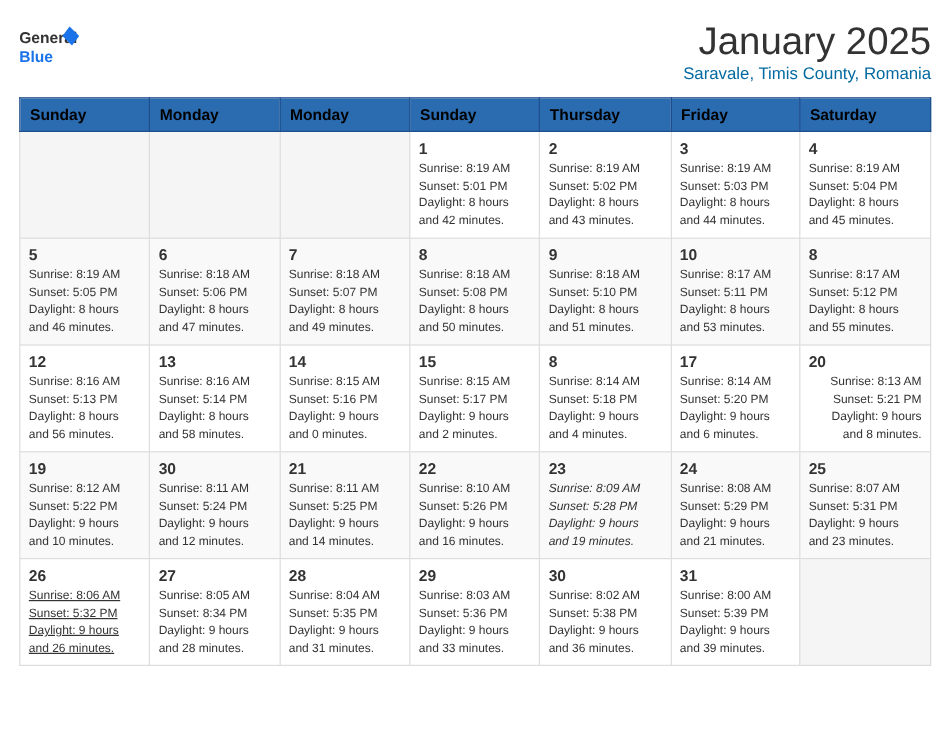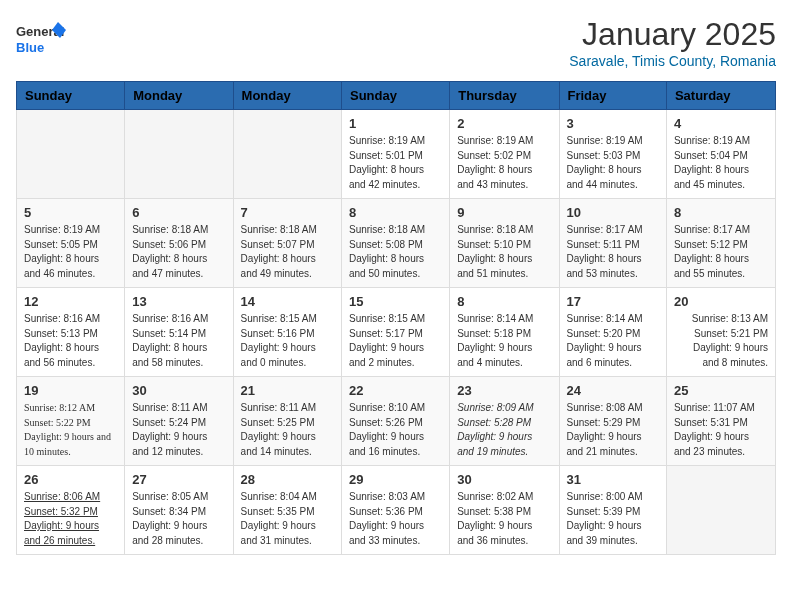--- a/index.html
+++ b/index.html
@@ -218,21 +218,21 @@
         <td>
           <span class="day-number">20</span>
           <div class="day-info" style="white-space: pre-line; text-align: right;">Sunrise: 8:13 AM
 Sunset: 5:21 PM
 Daylight: 9 hours and 8 minutes.</div>
         </td>
       </tr>
       <tr>
         <td>
           <span class="day-number">19</span>
-          <div class="day-info" style="white-space: pre-line; font-family: Liberation Serif, serif;">Sunrise: 8:12 AM
+          <div class="day-info" style="white-space: pre-line;">Sunrise: 8:12 AM
 Sunset: 5:22 PM
 Daylight: 9 hours and 10 minutes.</div>
         </td>
         <td>
           <span class="day-number">30</span>
           <div class="day-info" style="white-space: pre-line;">Sunrise: 8:11 AM
 Sunset: 5:24 PM
 Daylight: 9 hours and 12 minutes.</div>
         </td>
         <td>
@@ -254,21 +254,21 @@
 Daylight: 9 hours and 19 minutes.</div>
         </td>
         <td>
           <span class="day-number">24</span>
           <div class="day-info" style="white-space: pre-line;">Sunrise: 8:08 AM
 Sunset: 5:29 PM
 Daylight: 9 hours and 21 minutes.</div>
         </td>
         <td>
           <span class="day-number">25</span>
-          <div class="day-info" style="white-space: pre-line;">Sunrise: 11:07 AM
+          <div class="day-info" style="white-space: pre-line;">Sunrise: 8:07 AM
 Sunset: 5:31 PM
 Daylight: 9 hours and 23 minutes.</div>
         </td>
       </tr>
       <tr>
         <td>
           <span class="day-number">26</span>
           <div class="day-info" style="white-space: pre-line; text-decoration: underline;">Sunrise: 8:06 AM
 Sunset: 5:32 PM
 Daylight: 9 hours and 26 minutes.</div>

